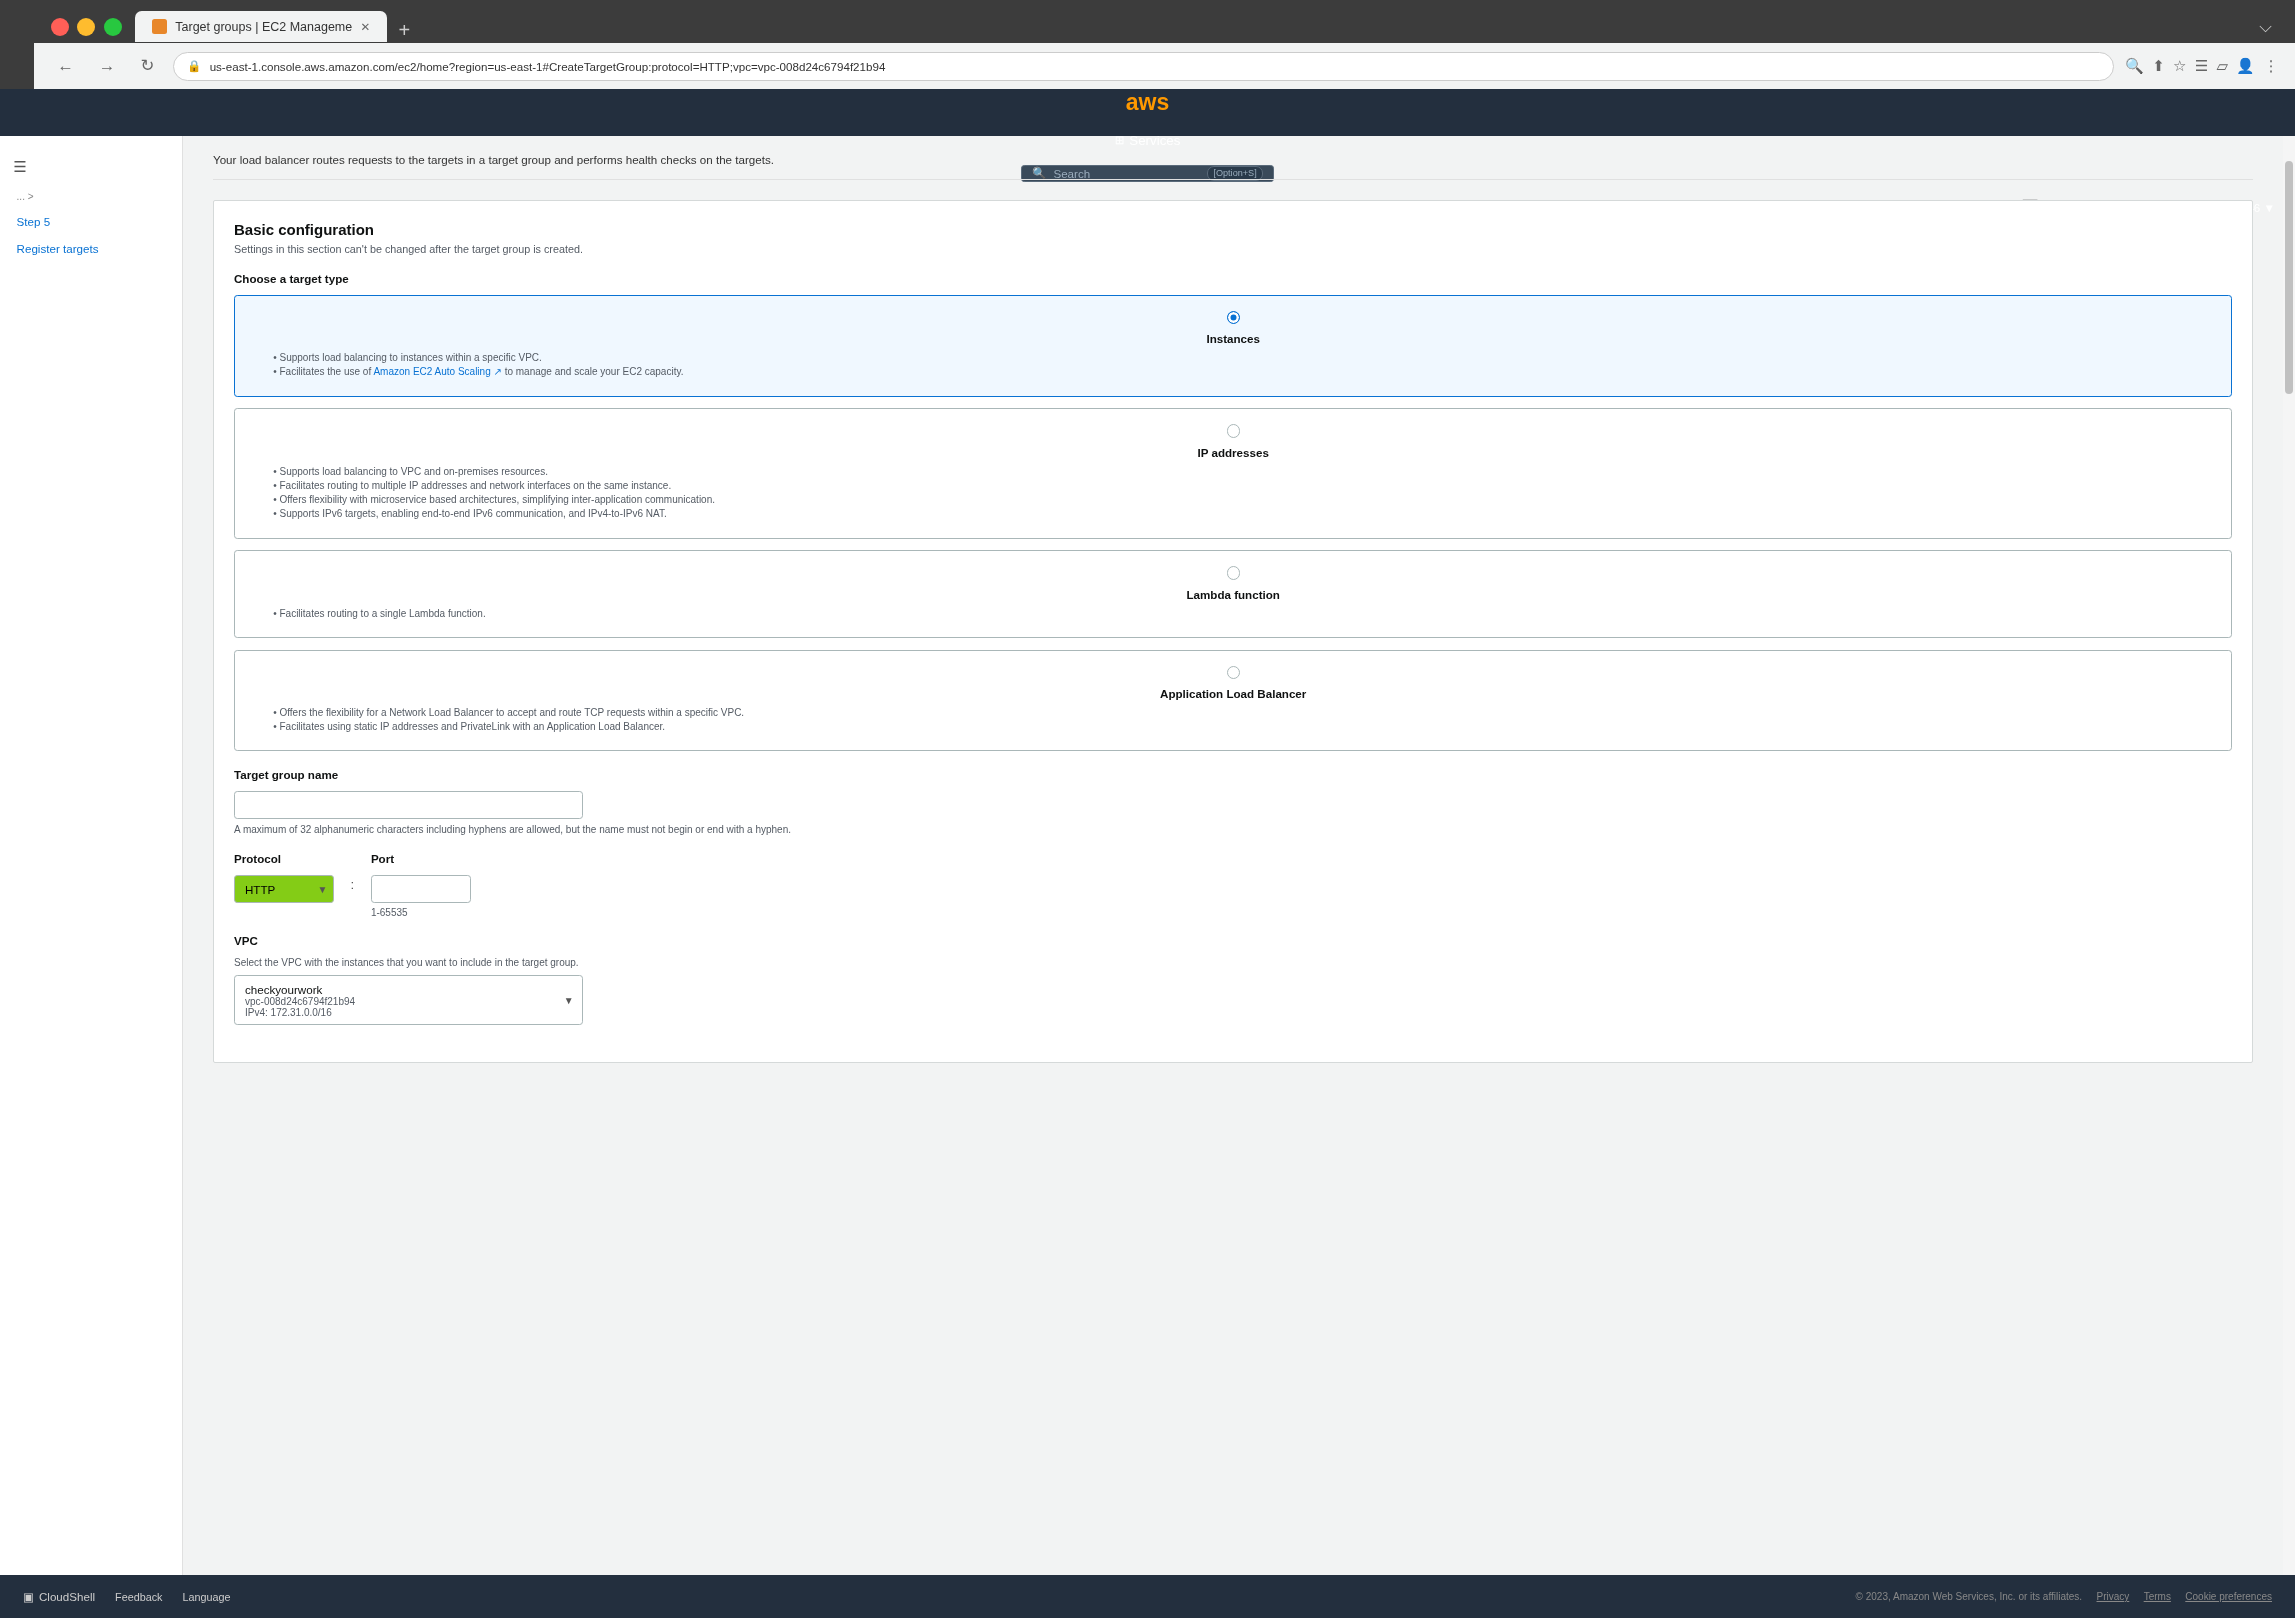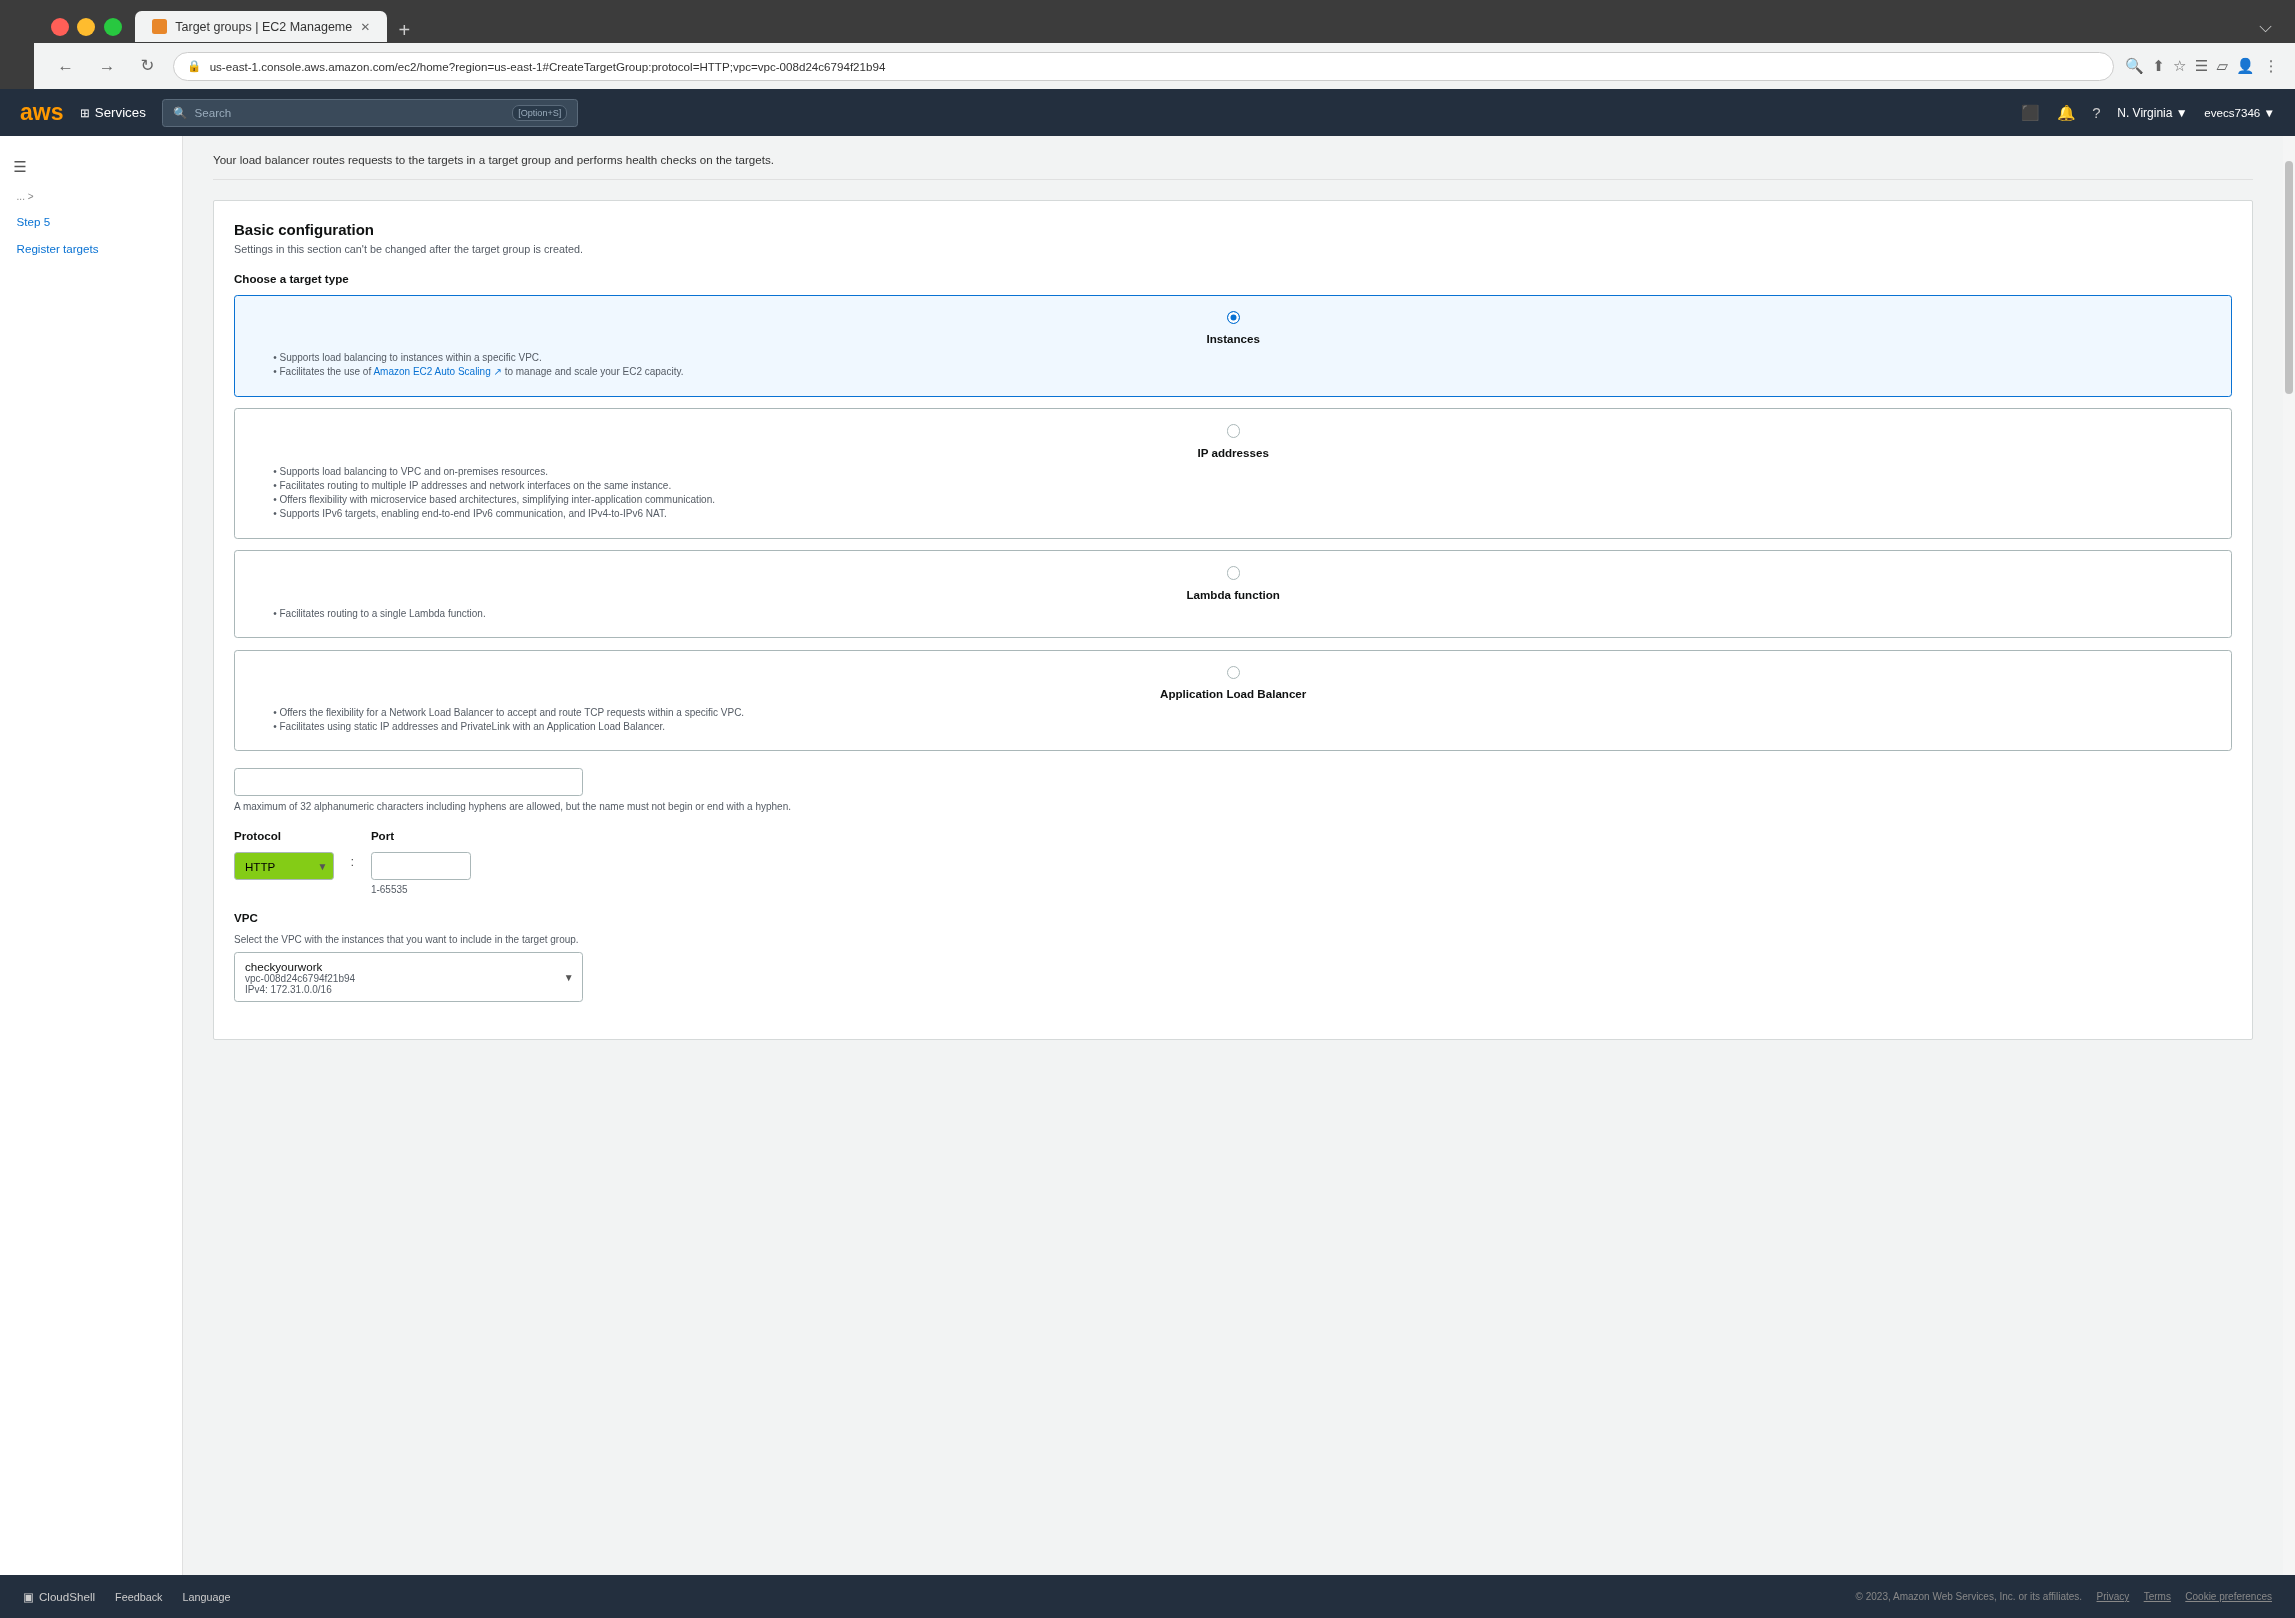--- a/index.html
+++ b/index.html
@@ -20,21 +20,21 @@
     .browser-navbar { background: #f2f3f3; padding: 8.3px 16.6px; display: flex; align-items: center; gap: 11.6px; }
     .nav-btn { background: none; border: none; color: #666; font-size: 16.6px; cursor: pointer; padding: 3.3px 6.7px; }
     .nav-btn:disabled { color: #ccc; cursor: default; }
     .address-bar { flex: 1; background: white; border: 0.8px solid #ccc; border-radius: 16.6px; padding: 6.7px 13.3px; display: flex; align-items: center; gap: 8.3px; font-size: 11.6px; }
     .address-bar-lock { color: #666; font-size: 11.6px; }
     .address-bar-url { flex: 1; color: #333; font-size: 11.6px; overflow: hidden; text-overflow: ellipsis; white-space: nowrap; }
     .navbar-icons { display: flex; gap: 8.3px; align-items: center; }
     .navbar-icon { color: #666; font-size: 15px; cursor: pointer; }
 
     
-    .aws-topnav { background: #232f3e; display: flex; align-items: center; padding: 0 20px; height: 47px; gap: 16.6px; }
+    .aws-topnav { background: #232f3e; display: flex; align-items: center; padding: 0 20px; height: 47px; gap: 16.6px; flex-direction: column; }
     .aws-logo { color: #ff9900; font-size: 23px; font-weight: bold; }
     .aws-services-btn { color: white; font-size: 13.3px; cursor: pointer; display: flex; align-items: center; gap: 5px; }
     .aws-search { background: #3a4a5a; border: 0.8px solid #5a6a7a; border-radius: 3.3px; display: flex; align-items: center; padding: 0 10px; flex: 1; max-width: 416px; height: 28px; }
     .aws-search input { background: none; border: none; color: white; font-size: 11.6px; flex: 1; outline: none; }
     .aws-search input::placeholder { color: #9aacbc; }
     .aws-search-shortcut { background: #2a3a4a; border: 0.8px solid #5a6a7a; border-radius: 7px; color: #9aacbc; font-size: 9.1px; padding: 1.7px 5px; }
     .aws-topnav-right { margin-left: auto; display: flex; align-items: center; gap: 16.6px; }
     .aws-topnav-icon { color: #ccc; font-size: 15px; cursor: pointer; }
     .aws-region { color: white; font-size: 12px; cursor: pointer; }
     .aws-user { color: white; font-size: 11.6px; cursor: pointer; }
@@ -203,20 +203,21 @@
               <span class="option-title">Application Load Balancer</span>
             </div>
             <div class="option-bullets">
               <div class="option-bullet">• Offers the flexibility for a Network Load Balancer to accept and route TCP requests within a specific VPC.</div>
               <div class="option-bullet">• Facilitates using static IP addresses and PrivateLink with an Application Load Balancer.</div>
             </div>
           </div>
         </div>
 
         <div class="form-row">
+          <label class="form-label">Target group name</label>
           <input type="text" class="text-input" placeholder="" style="">
           <div class="form-hint">A maximum of 32 alphanumeric characters including hyphens are allowed, but the name must not begin or end with a hyphen.</div>
         </div>
 
         <div style="display:flex; gap:16.6px; align-items:flex-start; margin-bottom:16.6px;">
           <div>
             <label class="form-label">Protocol</label>
             <div class="select-wrapper">
               <select class="select-input">
                 <option>HTTP</option>

